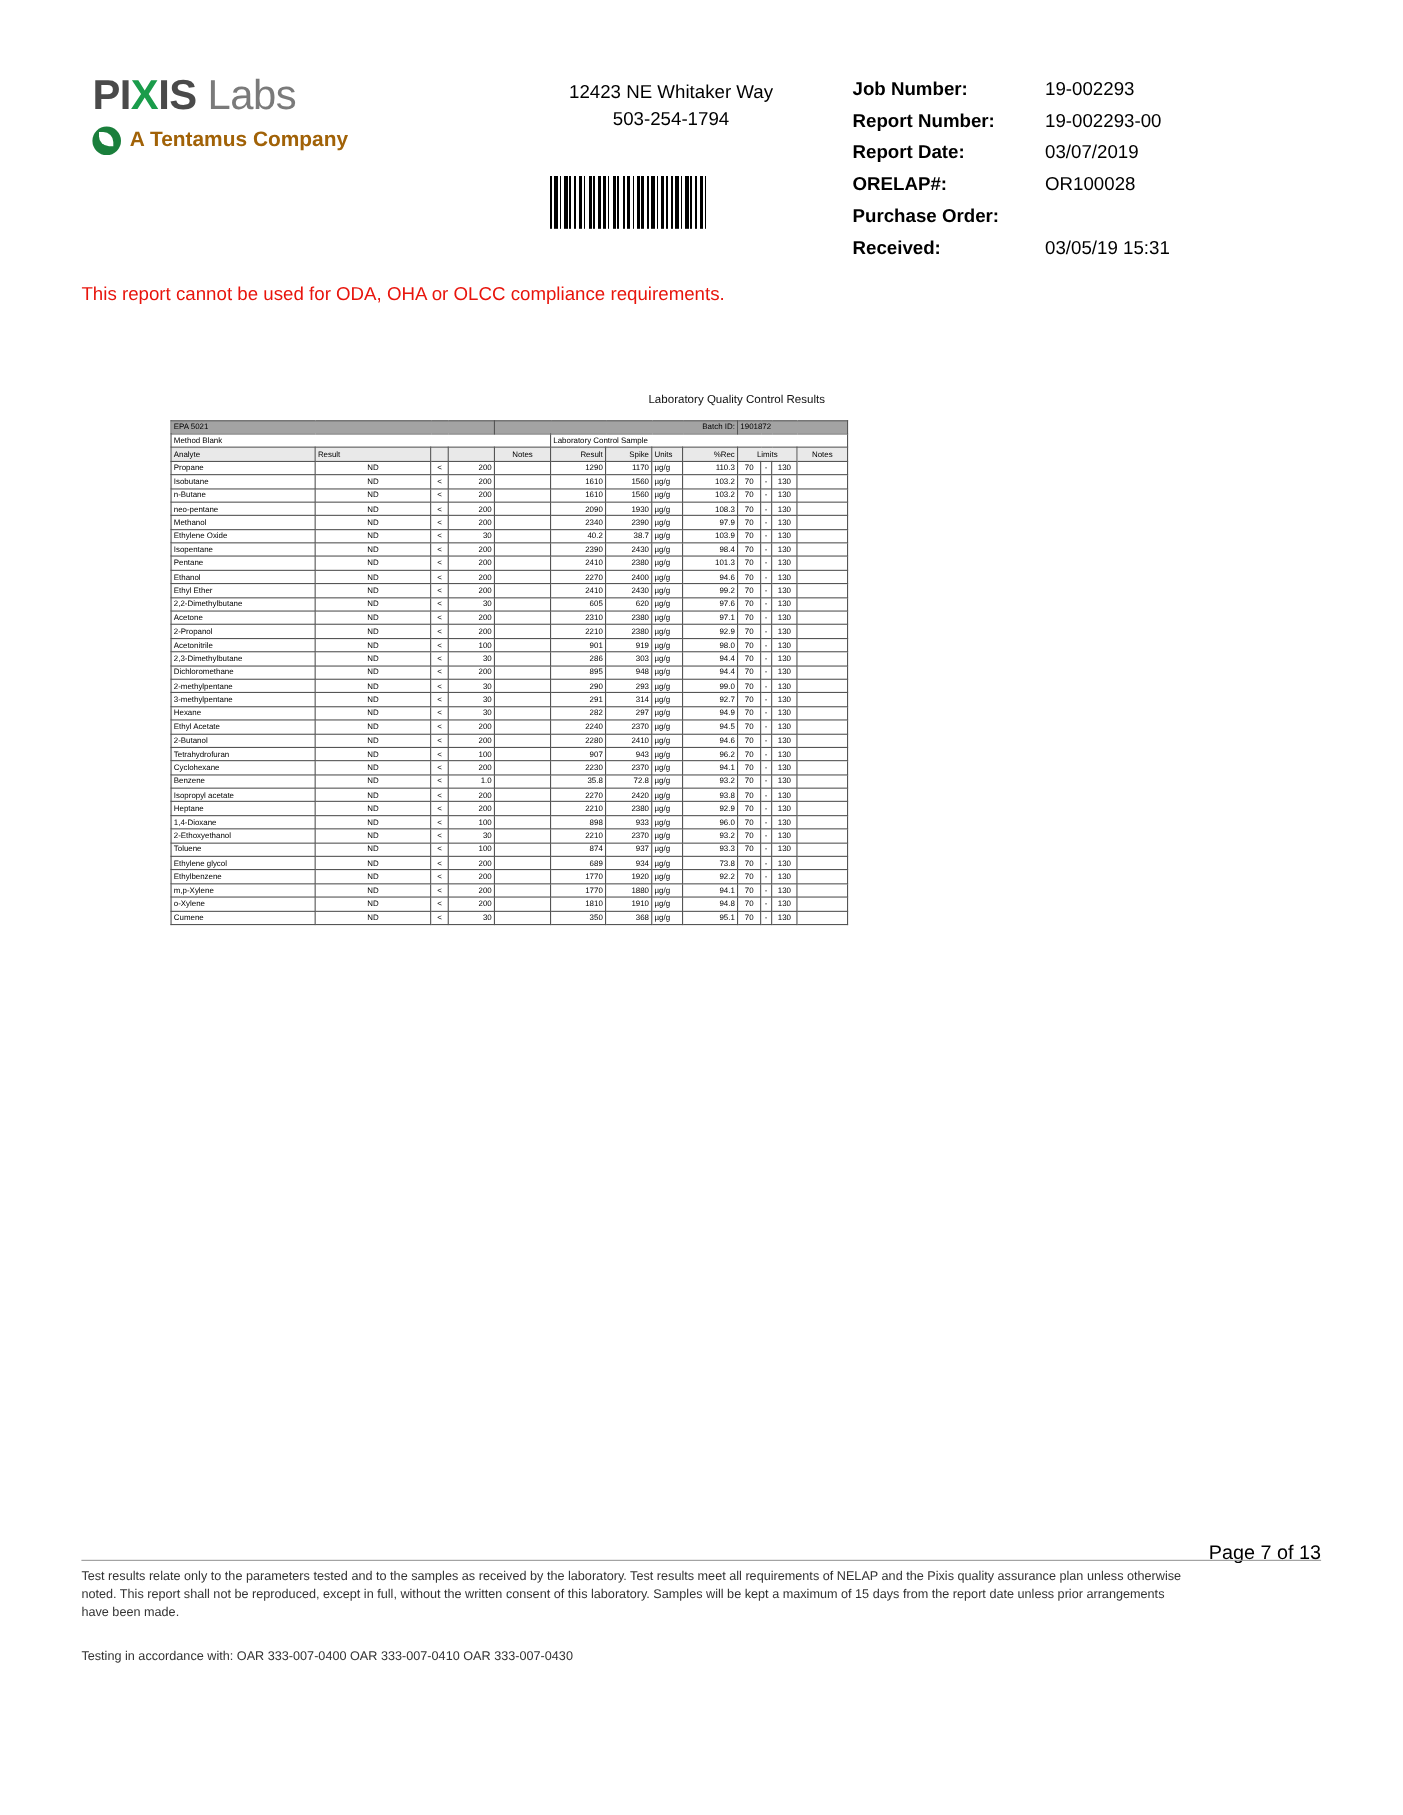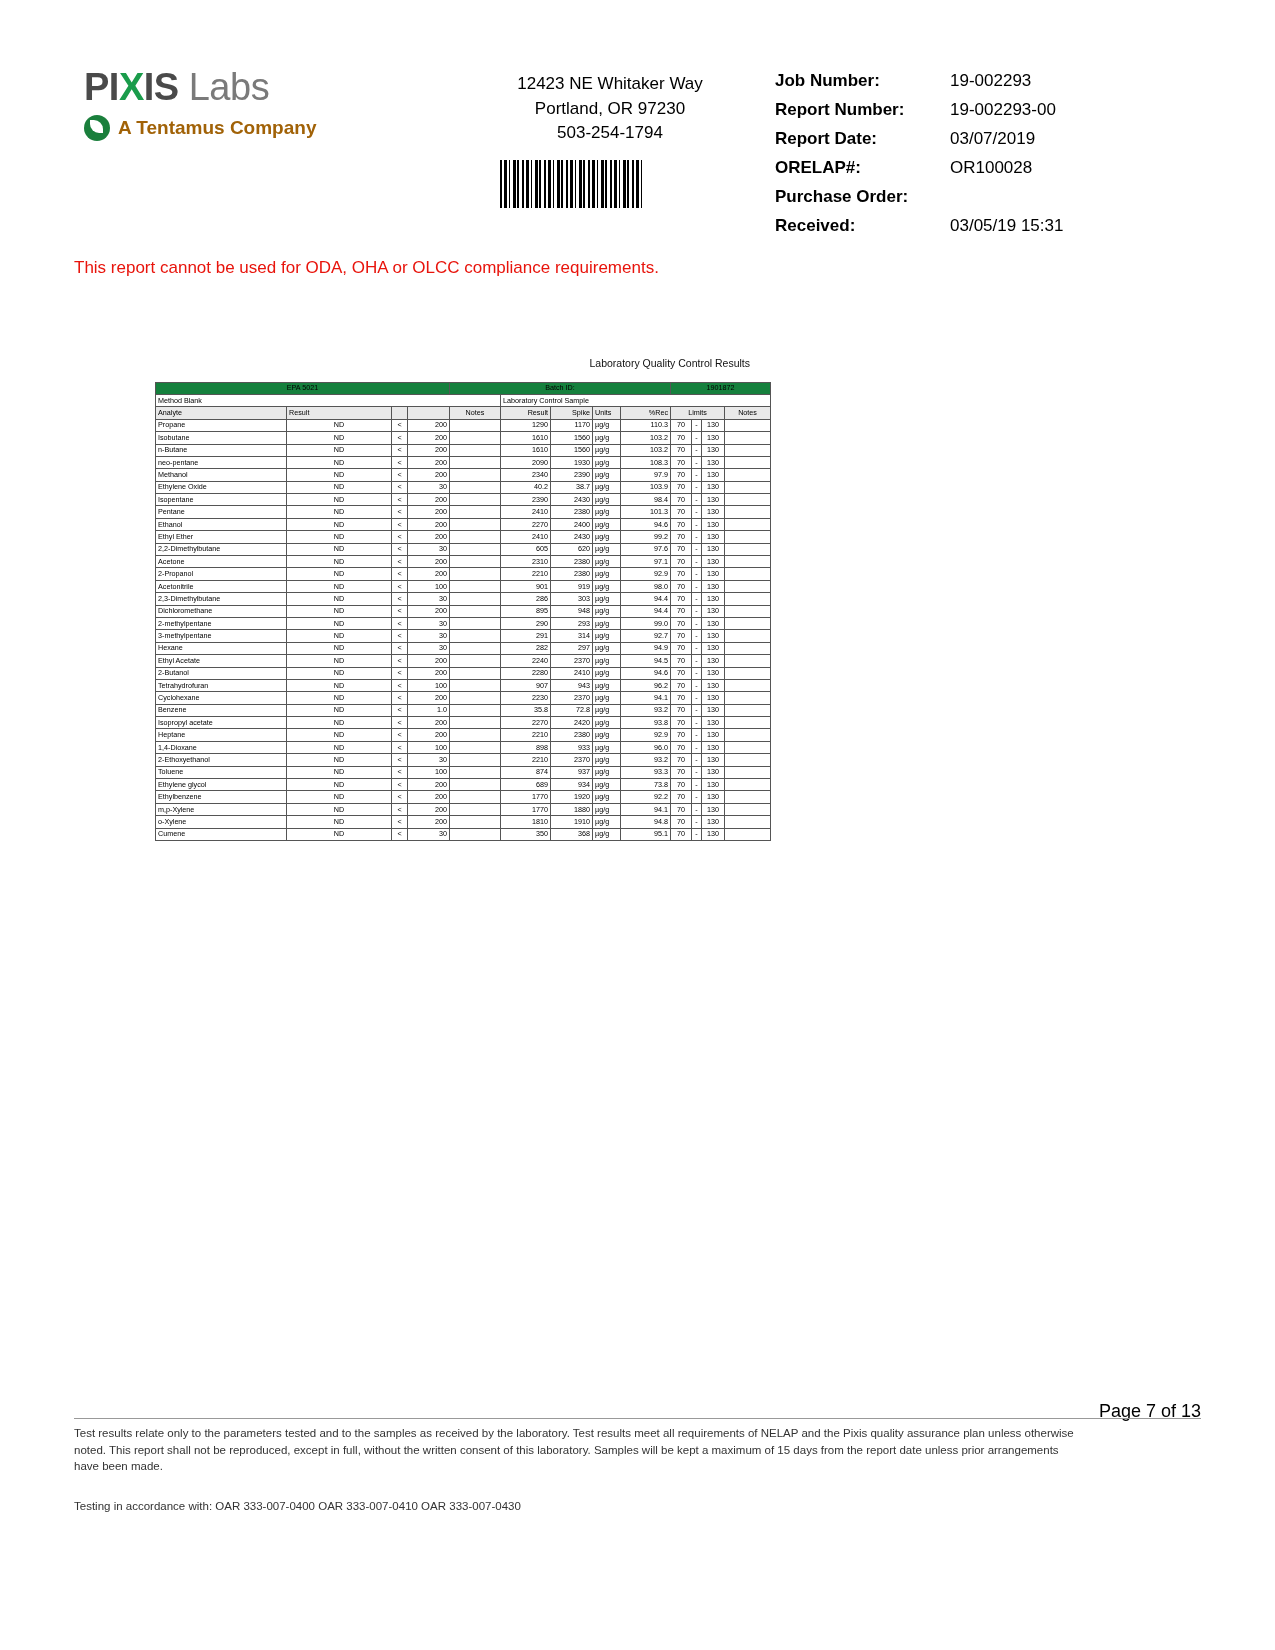--- a/index.html
+++ b/index.html
@@ -151,24 +151,23 @@
   table.qc td, table.qc th {
     border: 0.5px solid #555;
     padding: 0 2px;
     height: 11.4px;
     font-weight: normal;
     font-size: 7.2px;
     overflow: hidden;
     white-space: nowrap;
   }
   .bandrow td {
-    background: #15803d;
+    background: #a3a3a3;
     font-size: 8px;
     height: 13px;
-    text-align: center;
   }
   .bandrow2 td {
     background: #ffffff;
     font-size: 9px;
     height: 14px;
     border-top: 0.5px solid #555;
   }
   .hdrrow td {
     background: #e9e9e9;
     font-size: 7.6px;
@@ -238,21 +237,20 @@
         <span class="labs">Labs</span>
       </div>
       <div class="logo-sub">
         <span class="leaf"></span>
         <span>A Tentamus Company</span>
       </div>
     </div>
 
     <div class="addr">
       <div>12423 NE Whitaker Way</div>
-      <div>Portland, OR 97230</div>
       <div>503-254-1794</div>
     </div>
 
     <div class="barcode"></div>
 
     <div class="jobinfo">
       <div class="row">
         <div class="lbl">Job Number:</div>
         <div class="val">19-002293</div>
       </div>

